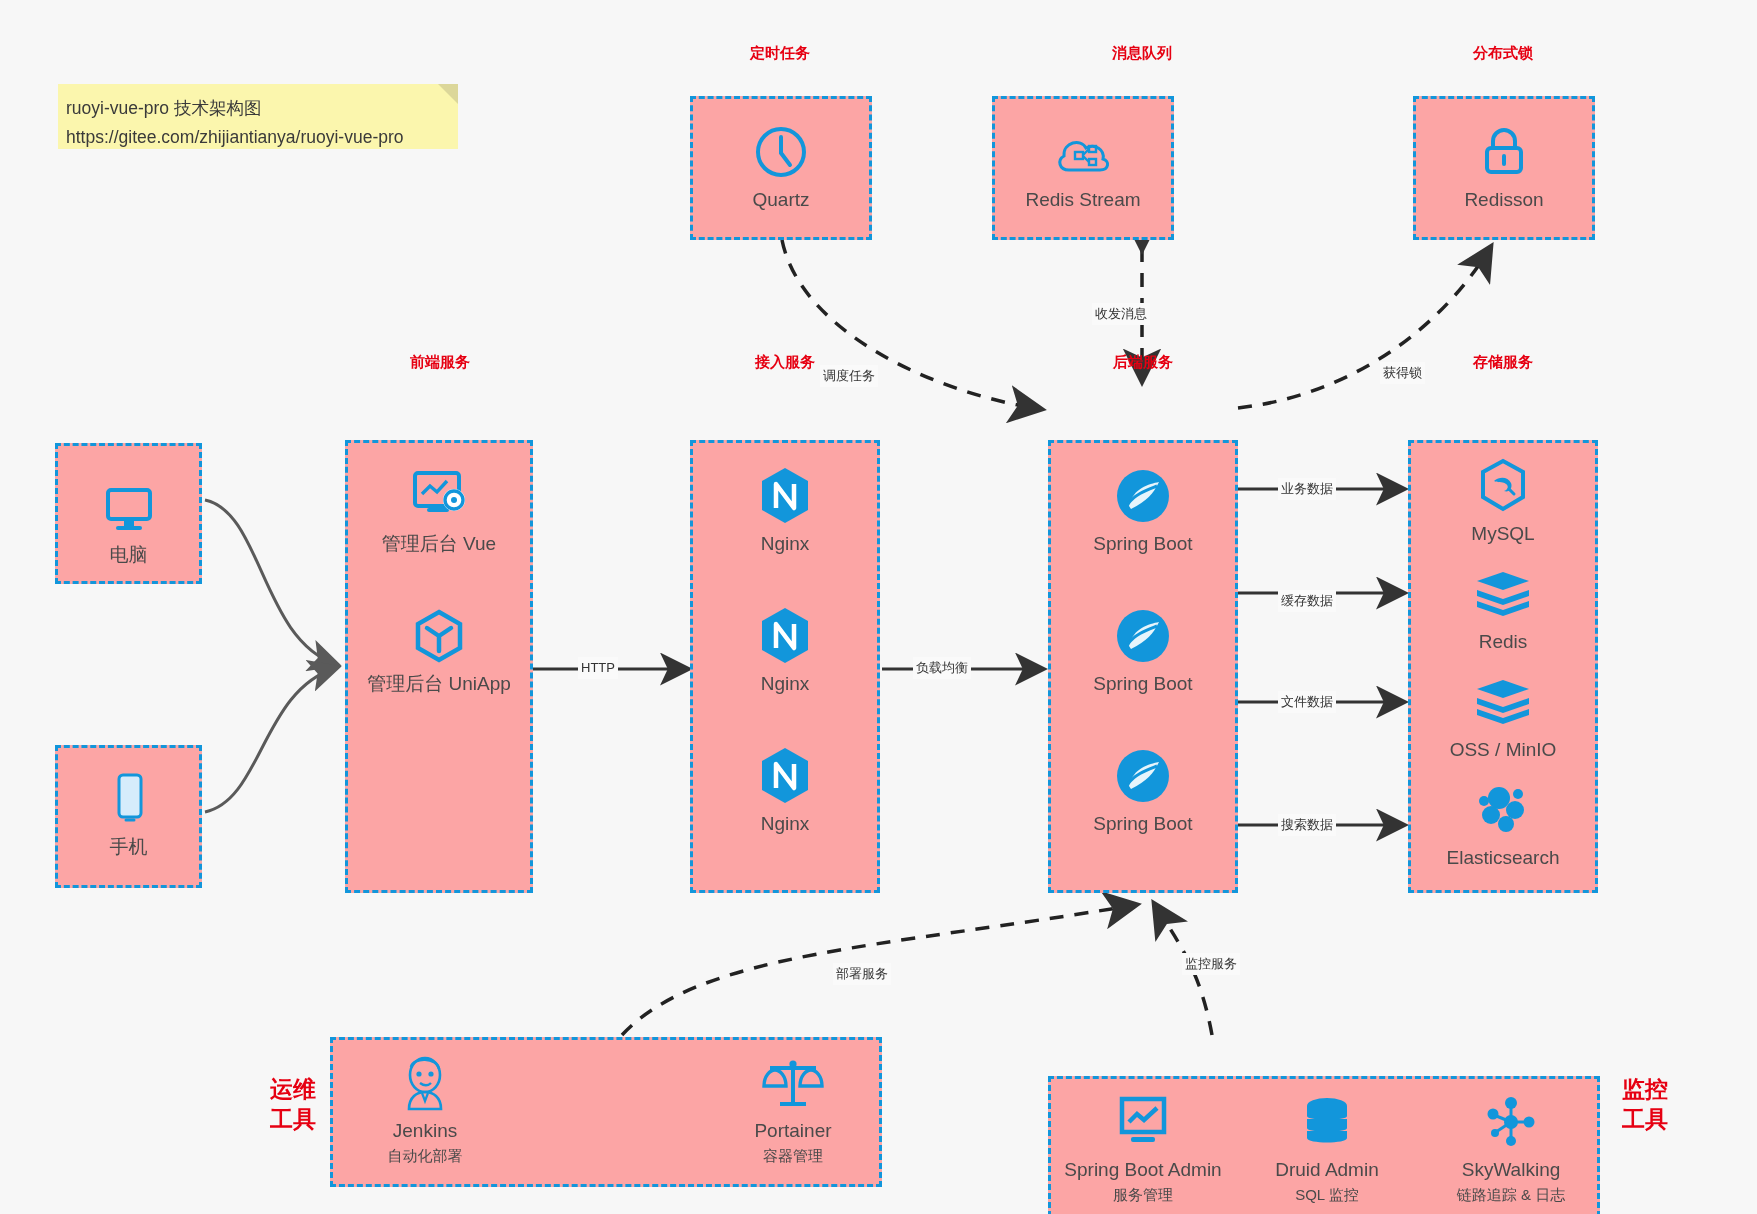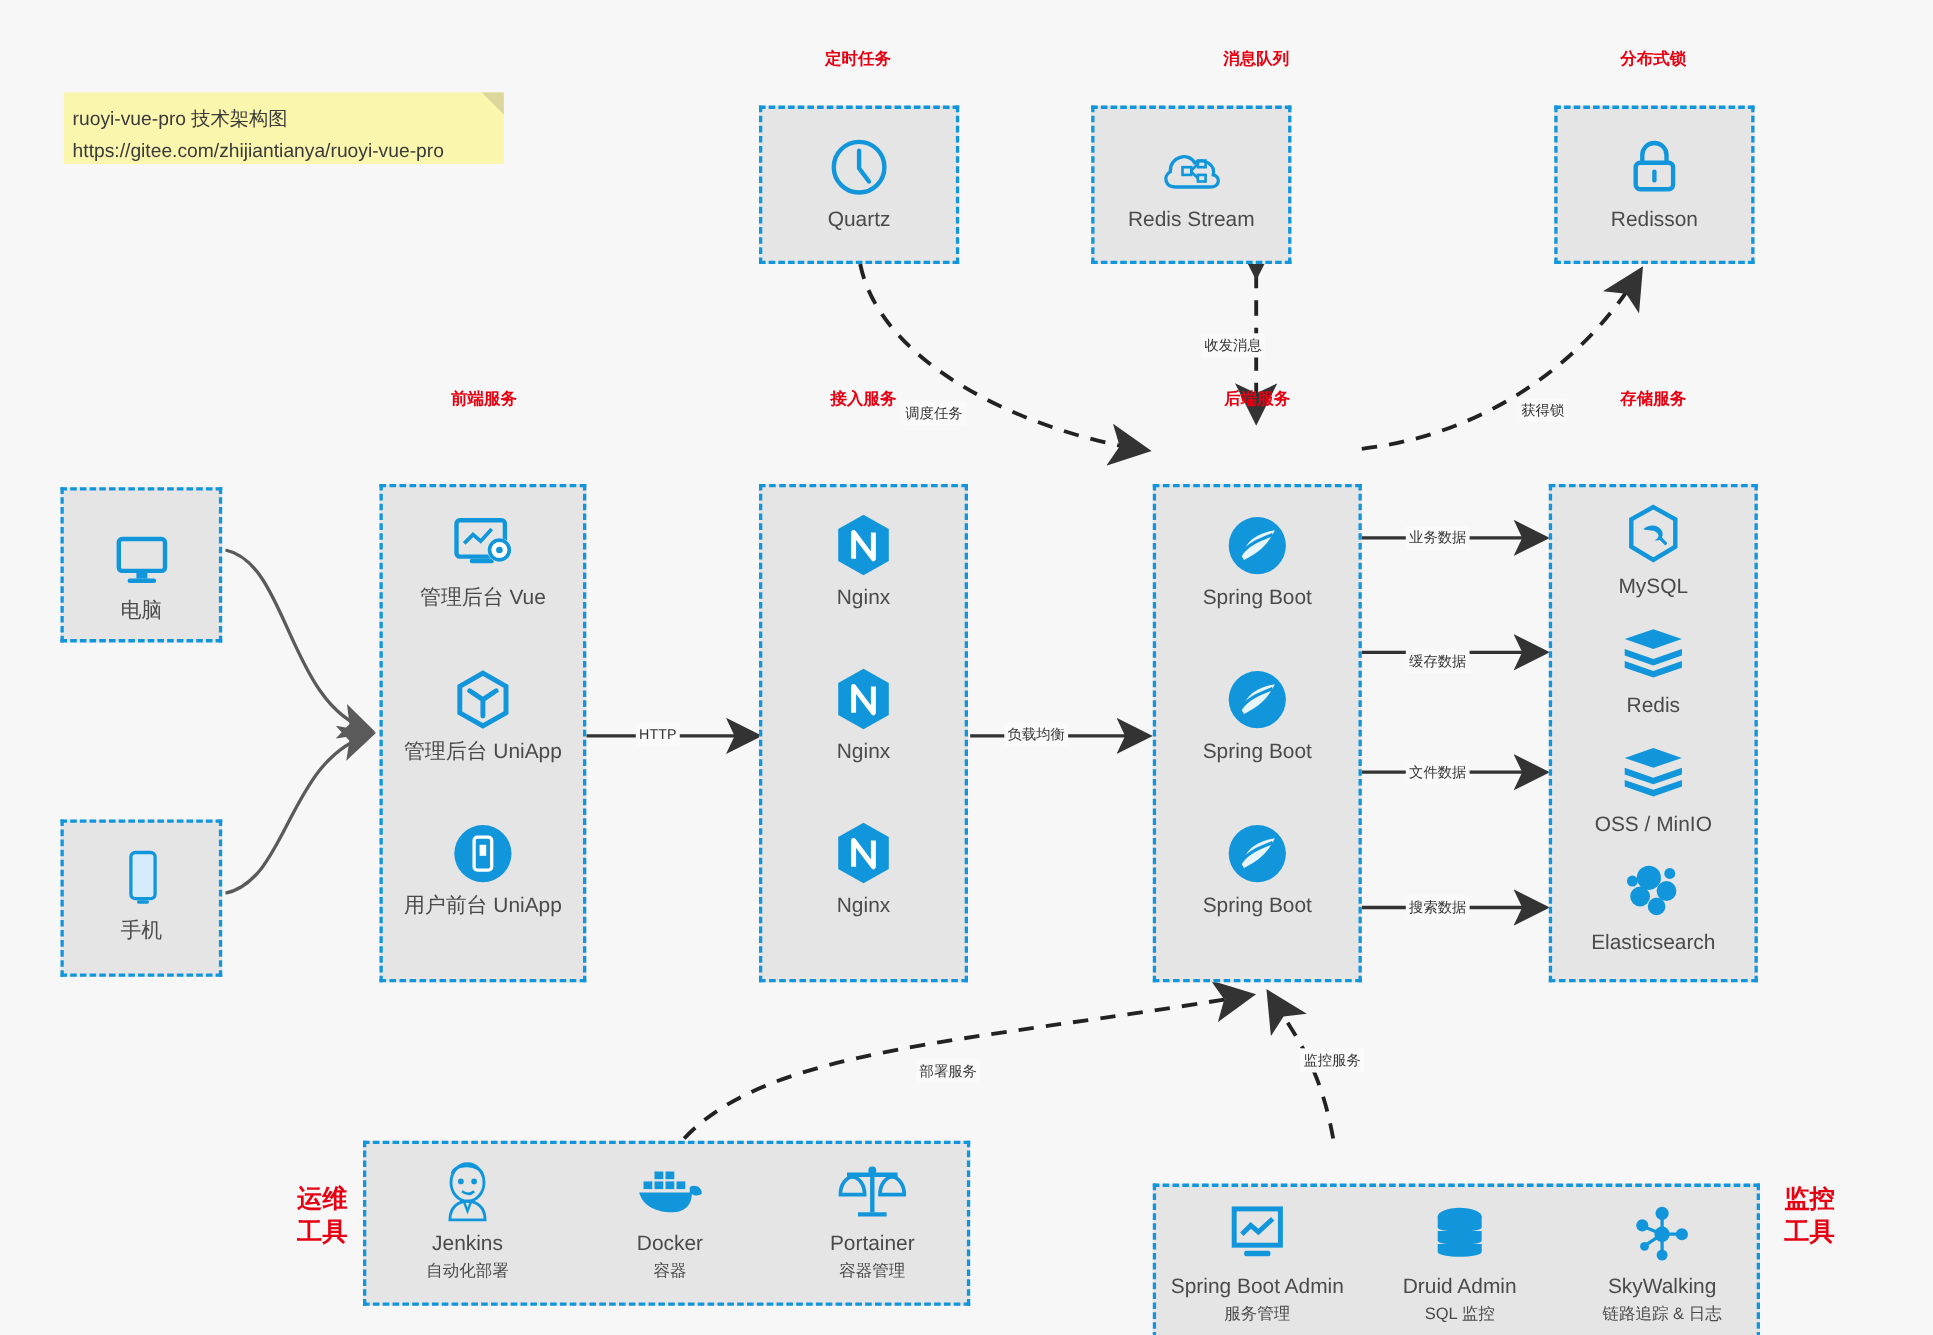--- a/index.html
+++ b/index.html
@@ -11,21 +11,21 @@
     overflow:hidden;
     color:#3c3c3c;
   }
   #stage{position:absolute;inset:0;}
   svg.edges{position:absolute;left:0;top:0;width:1757px;height:1214px;pointer-events:none;}
 
   
   .box{
     position:absolute;
     border:3px dashed #1296db;
-    background:#e5e5e5;
+    background:#fca5a5;
     box-sizing:border-box;
   }
   .grp-title{
     position:absolute;
     color:#e60012;
     font-weight:bold;
     font-size:15px;
     white-space:nowrap;
     text-align:center;
   }
@@ -210,30 +210,20 @@
     </div>
     <div class="node" style="top:162px;">
       <div class="ico">
         <svg width="56" height="58" viewBox="0 0 56 58">
           <path d="M28 5 L49 17 L49 41 L28 53 L7 41 L7 17 Z" fill="none" stroke="#1296db" stroke-width="4.5"></path>
           <path d="M28 29 L28 44 M28 29 L16 21 M28 29 L40 21" fill="none" stroke="#1296db" stroke-width="4.5" stroke-linecap="round"></path>
         </svg>
       </div>
       <div class="cap">管理后台 UniApp</div>
     </div>
-    <div class="node" style="top:302px;">
-      <div class="ico">
-        <svg width="58" height="58" viewBox="0 0 58 58">
-          <circle cx="29" cy="29" r="26" fill="#1296db"></circle>
-          <rect x="21" y="14" width="16" height="30" rx="3" fill="none" stroke="#ffffff" stroke-width="3"></rect>
-          <rect x="26" y="21" width="6" height="10" fill="#ffffff"></rect>
-        </svg>
-      </div>
-      <div class="cap">用户前台 UniApp</div>
-    </div>
   </div>
 
   <div class="grp-title" style="left:690px;top:353px;width:190px;">接入服务</div>
   <div class="box" style="left:690px;top:440px;width:190px;height:453px;">
     <div class="node" style="top:22px;">
       <div class="ico">
         <svg width="58" height="62" viewBox="0 0 58 62">
             <path d="M29 3 L52 16 L52 45 L29 58 L6 45 L6 16 Z" fill="#1296db"></path>
             <path d="M20 43 L20 19 L38 43 L38 19" fill="none" stroke="#ffffff" stroke-width="4.5" stroke-linejoin="round"></path>
           </svg>
@@ -353,38 +343,20 @@
           <path d="M16 14 C18 4 42 4 44 16" fill="none" stroke="#1296db" stroke-width="2.6"></path>
           <circle cx="24" cy="21" r="2.6" fill="#1296db"></circle>
           <circle cx="36" cy="21" r="2.6" fill="#1296db"></circle>
           <path d="M25 30 C29 33 33 33 36 30" fill="none" stroke="#1296db" stroke-width="2.4"></path>
           <path d="M14 56 C14 44 22 39 30 39 C38 39 46 44 46 56 Z" fill="none" stroke="#1296db" stroke-width="2.6"></path>
           <path d="M27 40 L30 48 L33 40" fill="none" stroke="#1296db" stroke-width="2.2"></path>
         </svg>
       </div>
       <div class="cap">Jenkins</div>
       <div class="cap2">自动化部署</div>
-    </div>
-    <div class="node" style="top:12px;left:184px;width:184px;">
-      <div class="ico">
-        <svg width="64" height="52" viewBox="0 0 64 52">
-          <g fill="#1296db">
-            <rect x="18" y="8" width="8" height="7"></rect>
-              <rect x="28" y="8" width="8" height="7"></rect>
-            <rect x="8" y="17" width="8" height="7"></rect>
-              <rect x="18" y="17" width="8" height="7"></rect>
-            <rect x="28" y="17" width="8" height="7"></rect>
-              <rect x="38" y="17" width="8" height="7"></rect>
-          </g>
-          <path d="M4 27 L52 27 C52 40 44 45 34 45 C20 45 8 40 4 27 Z" fill="#1296db"></path>
-          <path d="M50 22 C56 19 61 23 61 28 C58 31 53 30 50 27" fill="#1296db"></path>
-        </svg>
-      </div>
-      <div class="cap">Docker</div>
-      <div class="cap2">容器</div>
     </div>
     <div class="node" style="top:12px;left:368px;width:184px;">
       <div class="ico">
         <svg width="62" height="58" viewBox="0 0 62 58">
           <line x1="31" y1="10" x2="31" y2="48" stroke="#1296db" stroke-width="4"></line>
           <line x1="8" y1="14" x2="54" y2="14" stroke="#1296db" stroke-width="4"></line>
           <line x1="18" y1="50" x2="44" y2="50" stroke="#1296db" stroke-width="4"></line>
           <path d="M2 32 C2 22 8 16 13 16 C18 16 24 22 24 32 Z" fill="none" stroke="#1296db" stroke-width="3.4"></path>
           <path d="M38 32 C38 22 44 16 49 16 C54 16 60 22 60 32 Z" fill="none" stroke="#1296db" stroke-width="3.4"></path>
           <circle cx="31" cy="10" r="3.6" fill="#1296db"></circle>

